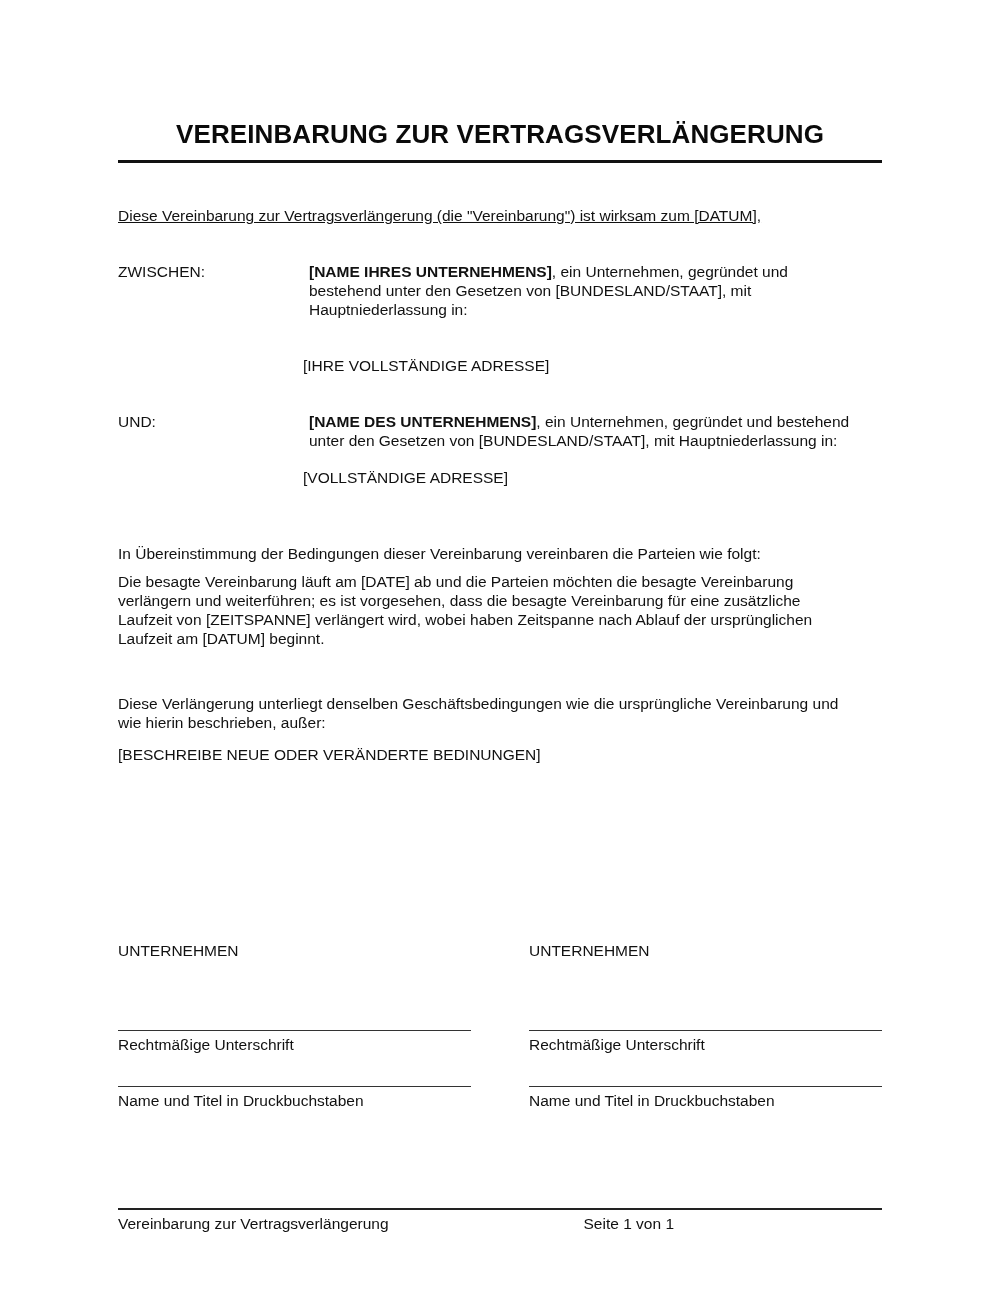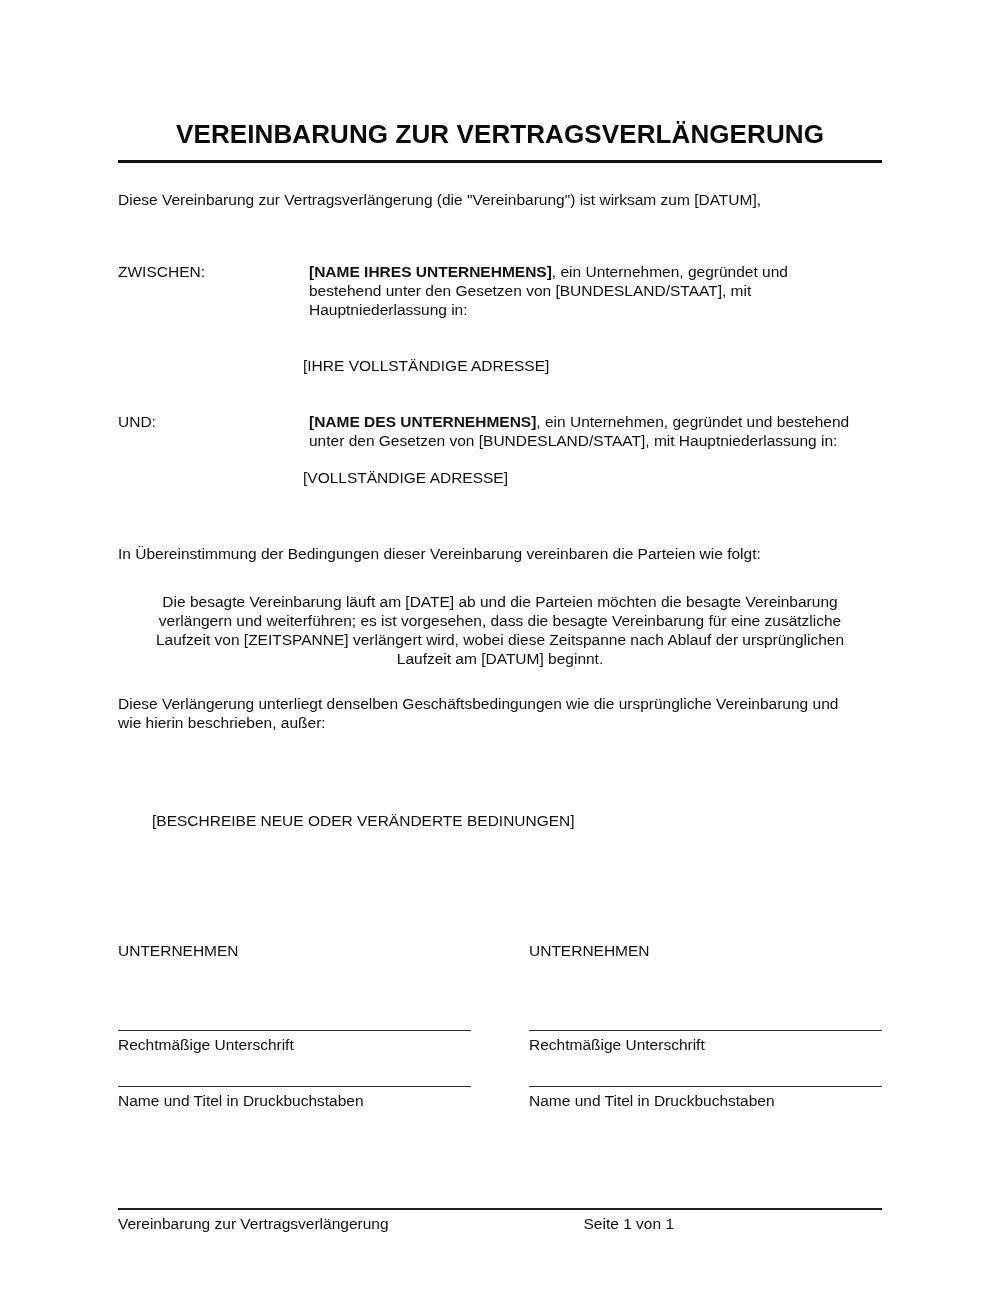--- a/index.html
+++ b/index.html
@@ -31,21 +31,21 @@
       font-size: 26px;
       line-height: 32px;
       letter-spacing: 0.1px;
       color: #0a0a0a;
     }
     .title-rule {
       left: 118px; width: 764px; top: 160px;
       height: 0;
       border-top: 3px solid #111111;
     }
-    .intro { left: 118px; top: 190px; width: 764px; }
+    .intro { left: 118px; top: 206px; width: 764px; text-decoration: underline; }
     .party-label {
       left: 118px; width: 180px;
       font-weight: normal;
     }
     .party-text { left: 309px; width: 575px; }
     .party-text b { font-weight: bold; }
     .address { left: 303px; width: 560px; }
     .para { left: 118px; width: 764px; }
     .sig-col-left { left: 118px; width: 353px; }
     .sig-col-right { left: 529px; width: 353px; }
@@ -81,33 +81,33 @@
 
   <div class="abs party-label" style="top:412px;">UND:</div>
   <div class="abs party-text" style="top:412px;">
     <div><b>[NAME DES UNTERNEHMENS]</b><span>, ein Unternehmen, gegründet und bestehend</span></div>
     <div>unter den Gesetzen von [BUNDESLAND/STAAT], mit Hauptniederlassung in:</div>
   </div>
   <div class="abs address" style="top:468px;">[VOLLSTÄNDIGE ADRESSE]</div>
 
   <div class="abs para" style="top:544px;">In Übereinstimmung der Bedingungen dieser Vereinbarung vereinbaren die Parteien wie folgt:</div>
 
-  <div class="abs para" style="top:592px;text-align:center;">
+  <div class="abs para" style="top:572px;">
     <div>Die besagte Vereinbarung läuft am [DATE] ab und die Parteien möchten die besagte Vereinbarung</div>
     <div>verlängern und weiterführen; es ist vorgesehen, dass die besagte Vereinbarung für eine zusätzliche</div>
-    <div>Laufzeit von [ZEITSPANNE] verlängert wird, wobei diese Zeitspanne nach Ablauf der ursprünglichen</div>
+    <div>Laufzeit von [ZEITSPANNE] verlängert wird, wobei haben Zeitspanne nach Ablauf der ursprünglichen</div>
     <div>Laufzeit am [DATUM] beginnt.</div>
   </div>
 
   <div class="abs para" style="top:694px;">
     <div>Diese Verlängerung unterliegt denselben Geschäftsbedingungen wie die ursprüngliche Vereinbarung und</div>
     <div>wie hierin beschrieben, außer:</div>
   </div>
 
-  <div class="abs para" style="top:811px;margin-left:34px;">[BESCHREIBE NEUE ODER VERÄNDERTE BEDINUNGEN]</div>
+  <div class="abs para" style="top:745px;">[BESCHREIBE NEUE ODER VERÄNDERTE BEDINUNGEN]</div>
 
 
   <div class="abs sig-col-left" style="top:941px;">UNTERNEHMEN</div>
   <div class="abs sig-col-left sig-line" style="top:1030px;"></div>
   <div class="abs sig-col-left" style="top:1035px;">Rechtmäßige Unterschrift</div>
   <div class="abs sig-col-left sig-line" style="top:1086px;"></div>
   <div class="abs sig-col-left" style="top:1091px;">Name und Titel in Druckbuchstaben</div>
 
   <div class="abs sig-col-right" style="top:941px;">UNTERNEHMEN</div>
   <div class="abs sig-col-right sig-line" style="top:1030px;"></div>

